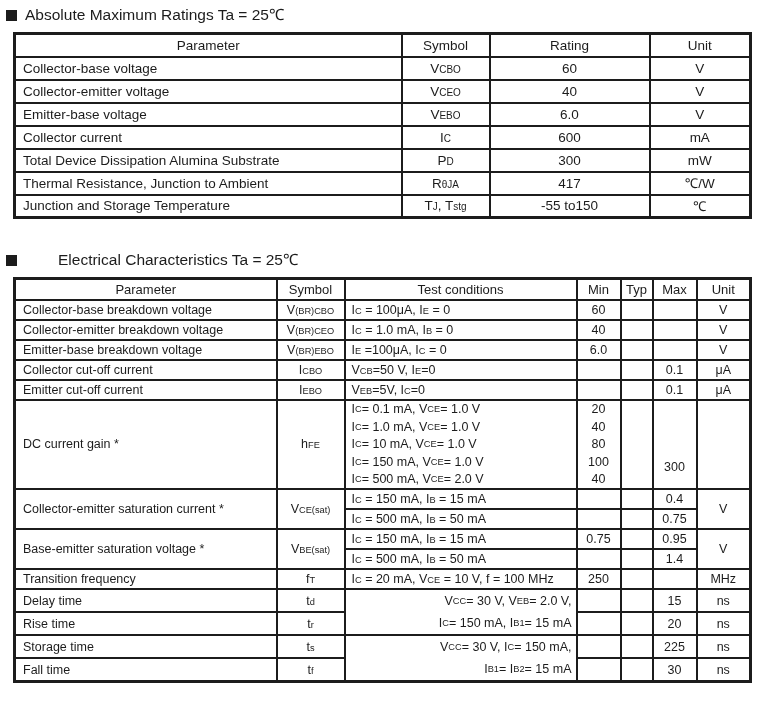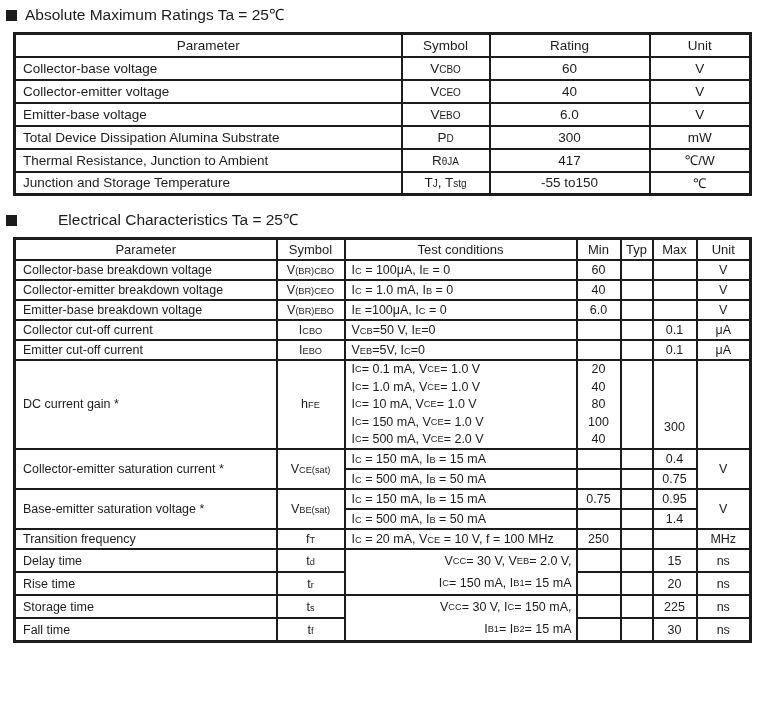--- a/index.html
+++ b/index.html
@@ -11,21 +11,21 @@
     font-family: "Liberation Sans", sans-serif;
     overflow: hidden;
   }
   .page { padding: 6px 0 0 6px; }
 
   .sec-title {
     display: flex; align-items: center; gap: 8px;
     font-size: 15.5px; line-height: 18px;
     margin: 0 0 8px 0;
   }
-  .sec-title.second { margin-top: 15px; gap: 41px; }
+  .sec-title.second { margin-top: 32px; gap: 41px; }
   .sq { width: 11px; height: 11px; background: #1c1c1c; flex: 0 0 auto; }
 
   table {
     border-collapse: collapse; table-layout: fixed;
     margin-left: 7px;
     border: 3px solid #1c1c1c;
   }
   th, td {
     border: 2px solid #1c1c1c;
     font-weight: normal;
@@ -84,20 +84,26 @@
       <td class="pl">Collector-emitter voltage</td>
       <td>V<span class="sb">CEO</span></td>
       <td>40</td>
       <td>V</td>
     </tr>
     <tr>
       <td class="pl">Emitter-base voltage</td>
       <td>V<span class="sb">EBO</span></td>
       <td>6.0</td>
       <td>V</td>
+    </tr>
+    <tr>
+      <td class="pl">Collector current</td>
+      <td>I<span class="sb">C</span></td>
+      <td>600</td>
+      <td>mA</td>
     </tr>
     <tr>
       <td class="pl">Total Device Dissipation Alumina Substrate</td>
       <td>P<span class="sb">D</span></td>
       <td>300</td>
       <td>mW</td>
     </tr>
     <tr>
       <td class="pl">Thermal Resistance, Junction to  Ambient</td>
       <td>R<span class="sb">θJA</span></td>

